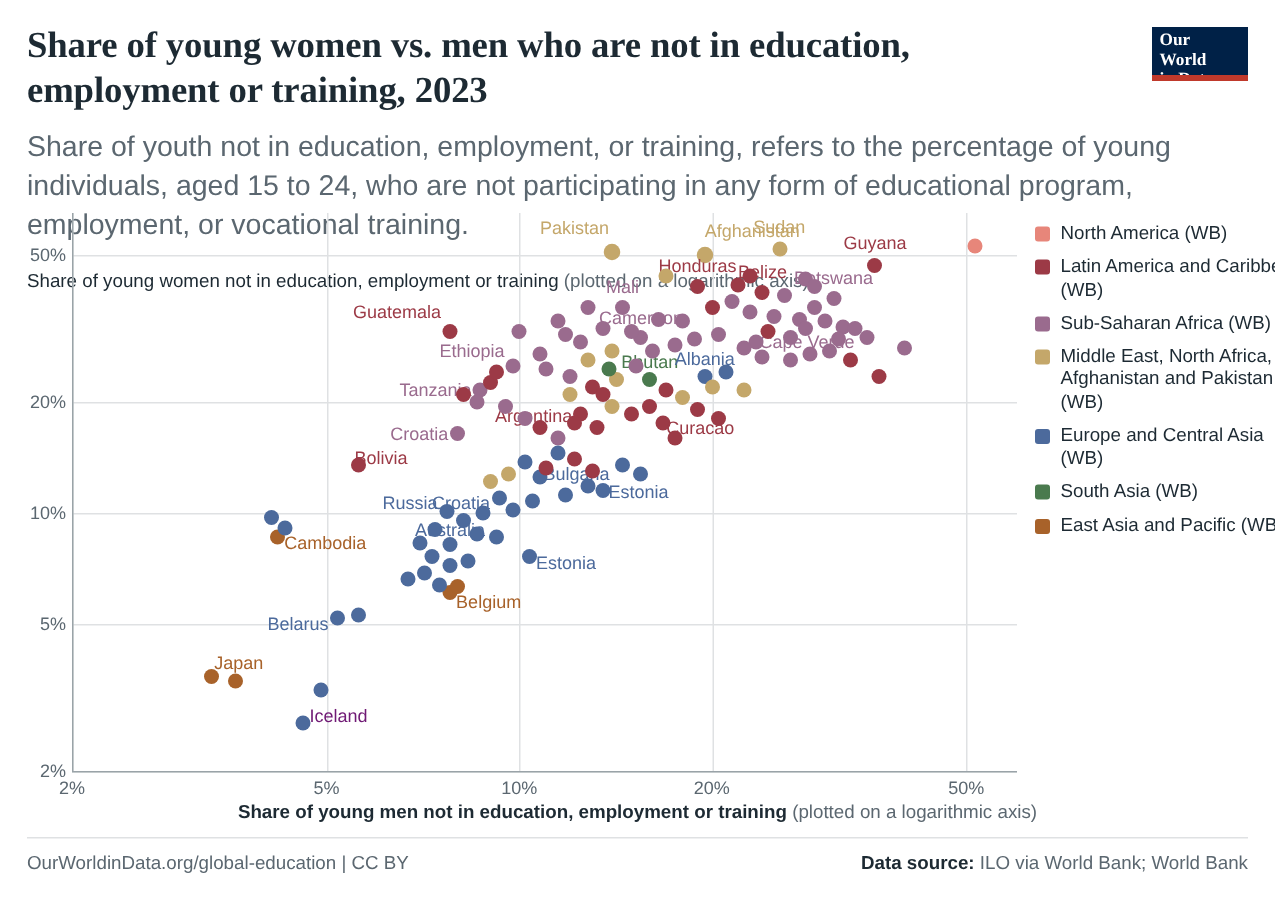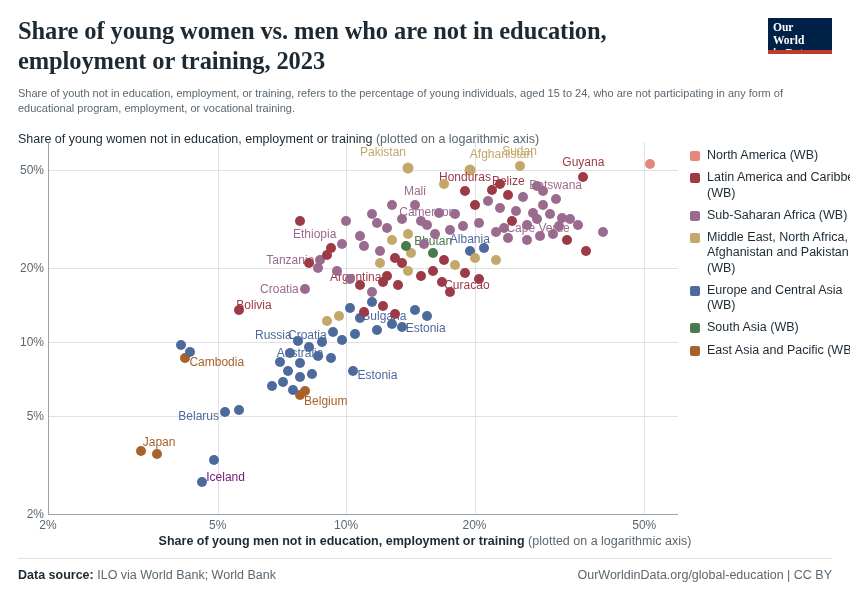--- a/index.html
+++ b/index.html
@@ -29,21 +29,21 @@
     font-family: "Liberation Serif", serif;
     font-size: 24.5px;
     font-weight: 700;
     line-height: 1.22;
     color: #1d2a33;
     margin: 0;
     max-width: 690px;
     letter-spacing: -0.1px;
   }
   .subtitle {
-    font-size: 11px;
+    font-size: 19px;
     line-height: 1.38;
     color: #5b6770;
     margin: 10px 0 16px 0;
     max-width: 805px;
   }
   .owid-logo {
     position: absolute;
     right: 0;
     top: 2px;
     width: 64px;
@@ -235,20 +235,21 @@
         <div class="pt-label" style="color: rgb(156, 58, 70); top: 32.2248px; left: 0px; width: 920.553px; text-align: center;">Belize</div>
         <div class="dot" style="width: 10px; height: 10px; background: rgb(154, 107, 142); left: 507.683px; top: 57.3617px;"></div>
         <div class="pt-label" style="color: rgb(154, 107, 142); top: 36.3617px; left: 0px; width: 1015.37px; text-align: center;">Botswana</div>
         <div class="dot" style="width: 10px; height: 10px; background: rgb(154, 107, 142); left: 366.939px; top: 63.1393px;"></div>
         <div class="pt-label" style="color: rgb(154, 107, 142); top: 42.1393px; left: 0px; width: 733.877px; text-align: center;">Mali</div>
         <div class="dot" style="width: 10px; height: 10px; background: rgb(154, 107, 142); left: 379.292px; top: 82.6219px;"></div>
         <div class="pt-label" style="color: rgb(154, 107, 142); top: 62.6219px; left: 0px; width: 758.584px; text-align: center;">Cameroon</div>
         <div class="dot" style="width: 10px; height: 10px; background: rgb(154, 107, 142); left: 456.377px; top: 86.2446px;"></div>
         <div class="pt-label" style="color: rgb(154, 107, 142); top: 79.2446px; left: 458.377px;">Cape Verde</div>
         <div class="dot" style="width: 10px; height: 10px; background: rgb(156, 58, 70); left: 252.092px; top: 79.118px;"></div>
+        <div class="pt-label" style="color: rgb(156, 58, 70); top: 59.118px; left: 0px; width: 246.092px; text-align: right;">Guatemala</div>
         <div class="dot" style="width: 10px; height: 10px; background: rgb(154, 107, 142); left: 294.372px; top: 102.104px;"></div>
         <div class="pt-label" style="color: rgb(154, 107, 142); top: 85.1045px; left: 0px; width: 288.372px; text-align: right;">Ethiopia</div>
         <div class="dot" style="width: 10px; height: 10px; background: rgb(74, 122, 78); left: 385.173px; top: 111.015px;"></div>
         <div class="pt-label" style="color: rgb(74, 122, 78); top: 92.0145px; left: 0px; width: 770.345px; text-align: center;">Bhutan</div>
         <div class="dot" style="width: 10px; height: 10px; background: rgb(76, 106, 156); left: 421.816px; top: 108.716px;"></div>
         <div class="pt-label" style="color: rgb(76, 106, 156); top: 89.7164px; left: 0px; width: 843.631px; text-align: center;">Albania</div>
         <div class="dot" style="width: 10px; height: 10px; background: rgb(154, 107, 142); left: 272.319px; top: 118.221px;"></div>
         <div class="pt-label" style="color: rgb(154, 107, 142); top: 111.221px; left: 0px; width: 266.319px; text-align: right;">Tanzania</div>
         <div class="dot" style="width: 10px; height: 10px; background: rgb(156, 58, 70); left: 339.447px; top: 134.28px;"></div>
         <div class="pt-label" style="color: rgb(156, 58, 70); top: 128.28px; left: 0px; width: 333.447px; text-align: right;">Argentina</div>
@@ -417,20 +418,20 @@
         </div>
       </div>
   </div>
 
   <div class="x-axis-caption">
     <b>Share of young men not in education, employment or training</b>
     <span class="note">(plotted on a logarithmic axis)</span>
   </div>
 
   <div class="footer">
+    <div>OurWorldinData.org/global-education | CC BY</div>
     <div>
       <b>Data source:</b>
       <span>ILO via World Bank; World Bank</span>
     </div>
-    <div>OurWorldinData.org/global-education | CC BY</div>
   </div>
 
 </div>
 
 </body></html>

